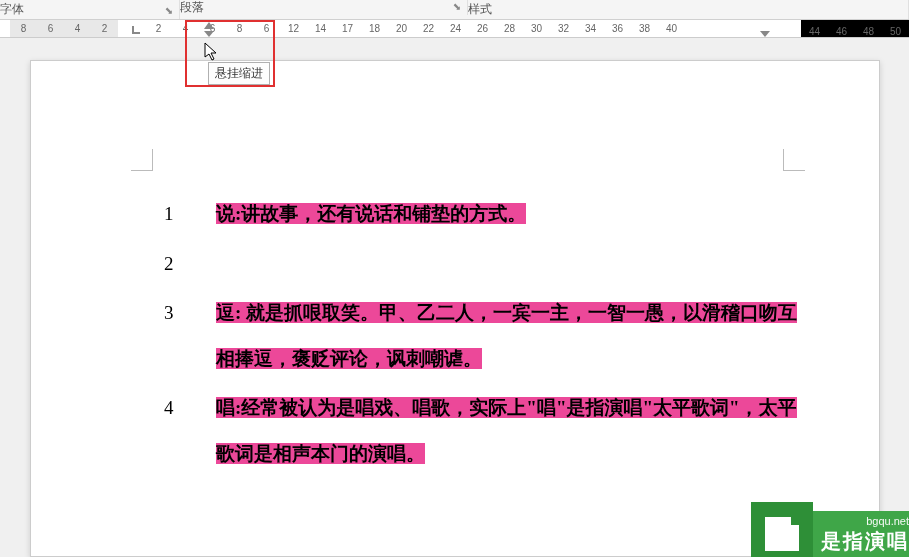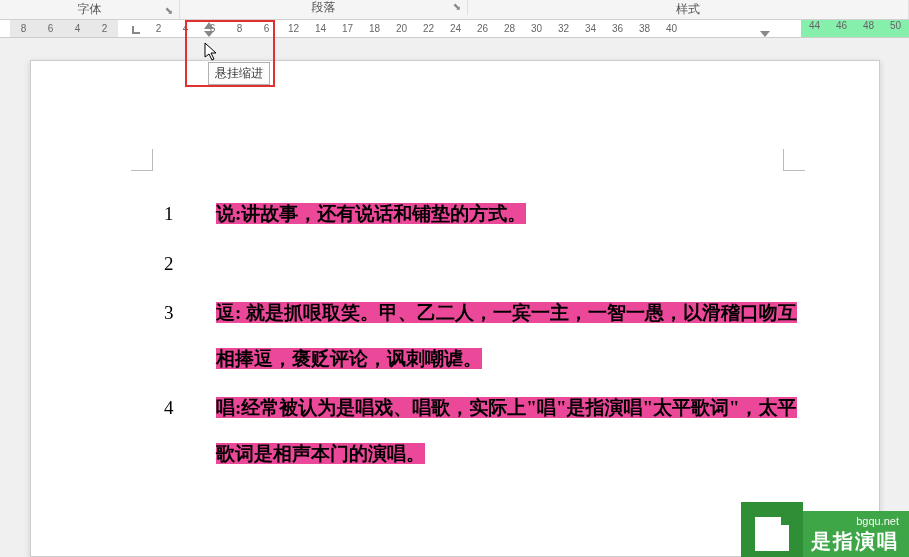--- a/index.html
+++ b/index.html
@@ -16,21 +16,20 @@
     height: 20px;
     background: #f5f5f5;
     border-bottom: 1px solid #d0d0d0;
     font-size: 12px;
     color: #555;
   }
   .ribbon-group {
     position: relative;
     display: flex;
     align-items: center;
-    justify-content: center;
     border-right: 1px solid #e0e0e0;
   }
   .ribbon-group.font { width: 180px; }
   .ribbon-group.para { width: 288px; }
   .ribbon-group.style { flex: 1; }
   .dialog-launcher {
     position: absolute;
     right: 4px;
     bottom: 2px;
     width: 12px;
@@ -51,21 +50,21 @@
     font-size: 10px;
     color: #666;
     padding-left: 10px;
   }
   .ruler-row .tick {
     width: 27px;
     text-align: center;
     flex-shrink: 0;
   }
   .ruler-row .margin-left { background:#e8e8e8; height:100%; display:flex; align-items:center; }
-  .ruler-row .margin-right { background:#86efac; height:100%; display:flex; align-items:flex-start; position:absolute; right:0; }
+  .ruler-row .margin-right { background:#000000; height:100%; display:flex; align-items:flex-end; position:absolute; right:0; }
   .indent-marker {
     position: absolute;
     left: 204px;
     top: 2px;
     width: 0; height: 0;
     border-left: 5px solid transparent;
     border-right: 5px solid transparent;
     border-bottom: 7px solid #888;
     cursor: pointer;
   }
@@ -168,21 +167,20 @@
   }
   .watermark {
     position: absolute;
     right: 0;
     bottom: 0;
     display: flex;
     align-items: center;
     background: #3fa648;
     color: #fff;
     height: 46px;
-    padding-right: 10px;
     z-index: 50;
   }
   .watermark .wlogo {
     width: 62px;
     height: 64px;
     background: #2e8f37;
     position: relative;
     margin-right: 8px;
     display:flex;
     align-items:center;

